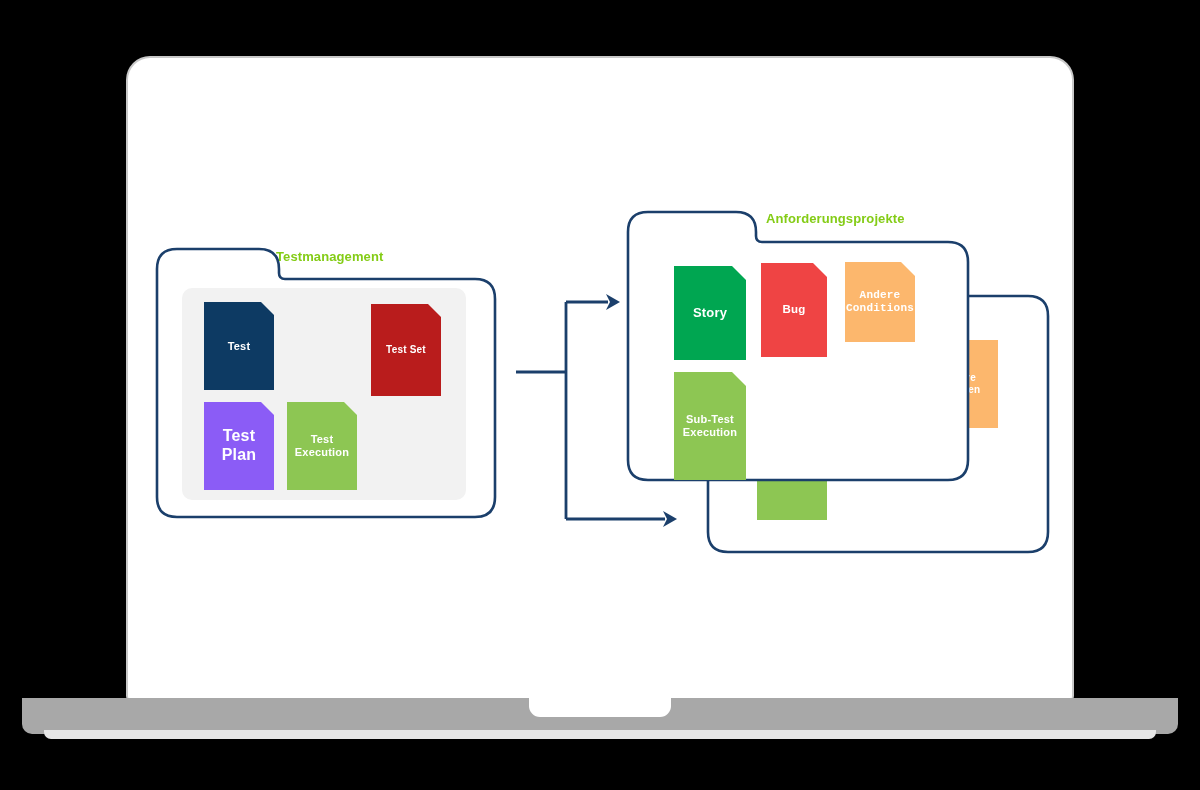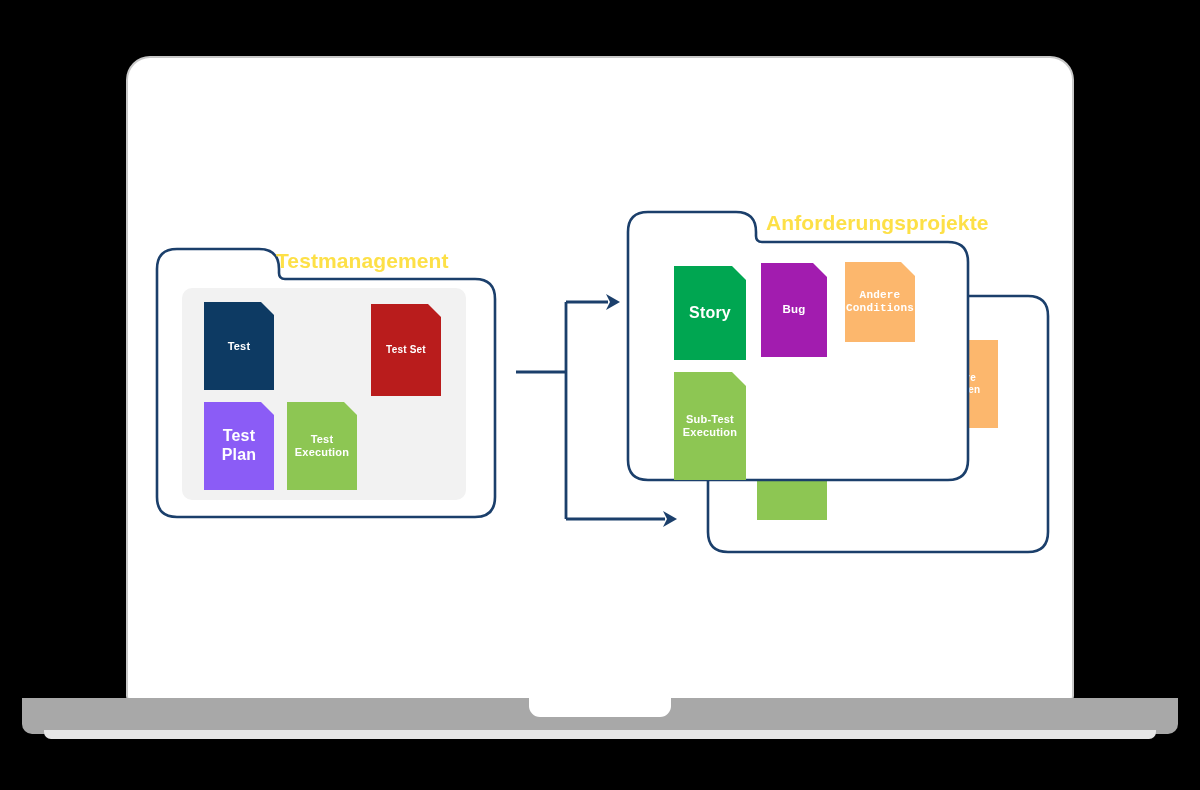--- a/index.html
+++ b/index.html
@@ -83,23 +83,23 @@
     white-space: nowrap;
   }
 
   
   .folder {
     position: absolute;
   }
   .folder svg { display: block; overflow: visible; }
   .folder-title {
     position: absolute;
-    font-size: 21px;
+    font-size: 13px;
     font-weight: 600;
-    color: #fde047;
+    color: #84cc16;
     white-space: nowrap;
     letter-spacing: .1px;
   }
 
   
   .inner-box {
     position: absolute;
     left: 182px;
     top: 288px;
     width: 284px;
@@ -170,28 +170,28 @@
           <path d="M 2 30 Q 2 10 22 10
                    L 110 10 Q 130 10 130 30
                    L 130 34 Q 130 40 136 40
                    L 322 40 Q 342 40 342 60
                    L 342 258 Q 342 278 322 278
                    L 22 278 Q 2 278 2 258 Z" fill="#ffffff" stroke="#1b3f6b" stroke-width="2.6" stroke-linejoin="round"></path>
         </svg>
       </div>
       <div class="folder-title" style="left:766px; top:211px;">Anforderungsprojekte</div>
 
-      <div class="card" style="left:674px; top:266px; width:72px; height:94px; font-size:16px;
+      <div class="card" style="left:674px; top:266px; width:72px; height:94px; font-size:13px;
                   background:#00a651;
                   clip-path: polygon(0 0, calc(100% - 14px) 0, 100% 14px, 100% 100%, 0 100%);">
         <span class="card-lbl">Story</span>
       </div>
 
       <div class="card" style="left:761px; top:263px; width:66px; height:94px; font-size:11.5px;
-                  background:#a21caf;
+                  background:#ef4444;
                   clip-path: polygon(0 0, calc(100% - 14px) 0, 100% 14px, 100% 100%, 0 100%);">
         <span class="card-lbl">Bug</span>
       </div>
 
       <div class="card" style="left:845px; top:262px; width:70px; height:80px; font-size:11px;
                   background:#fcb76d;
                   clip-path: polygon(0 0, calc(100% - 14px) 0, 100% 14px, 100% 100%, 0 100%); font-family: Liberation Mono, monospace;">
         <span class="card-lbl">
           <span>Andere</span><br>
           <span>Conditions</span>

